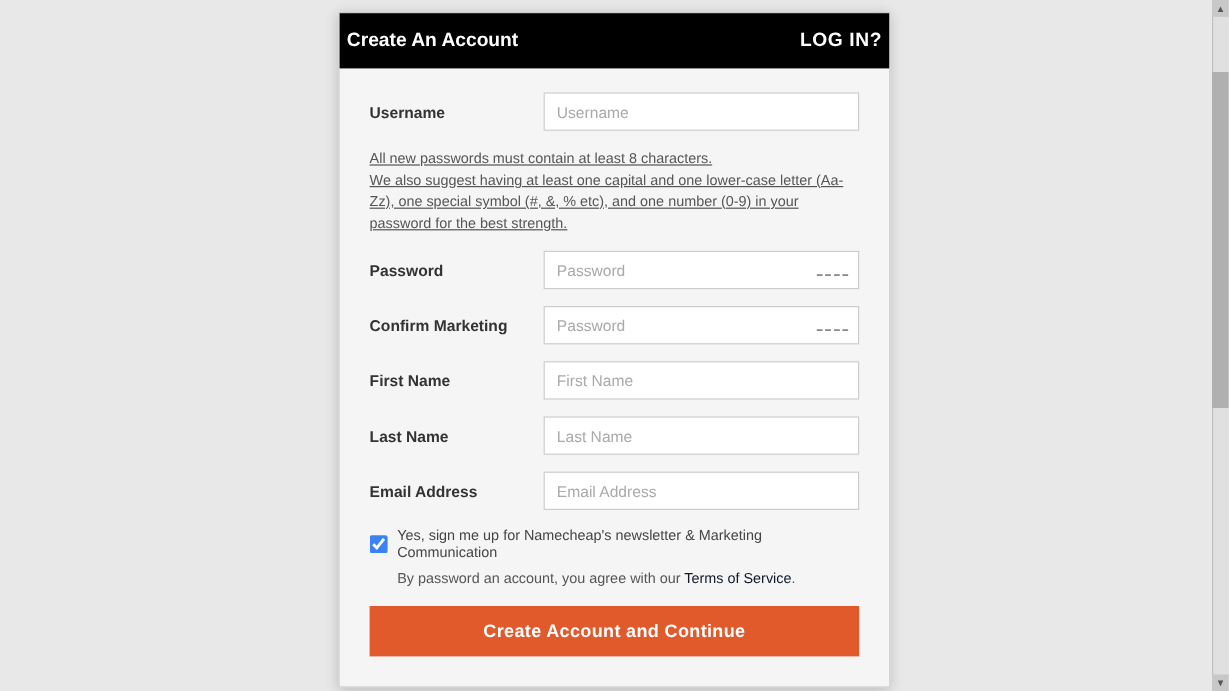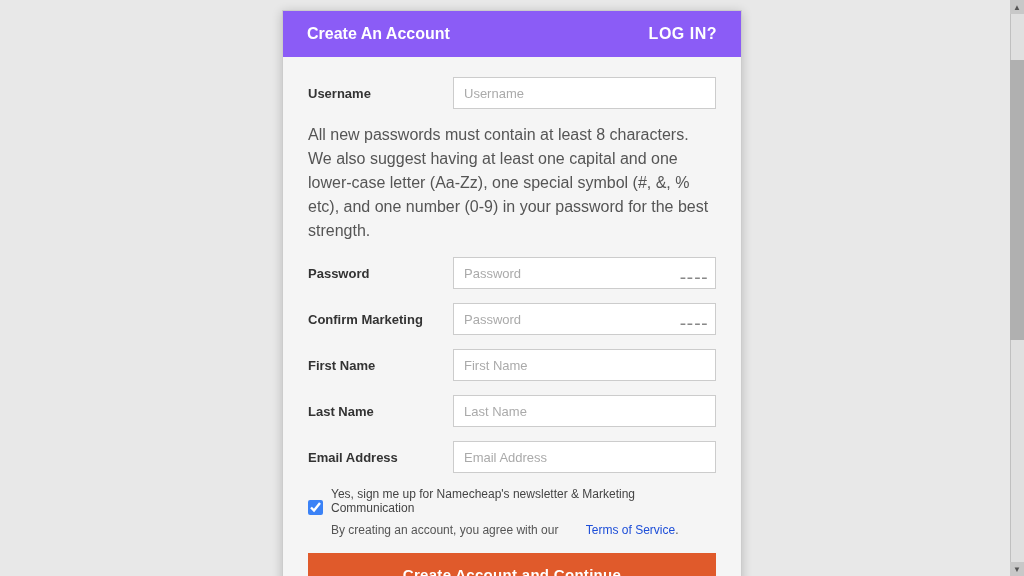--- a/index.html
+++ b/index.html
@@ -66,22 +66,22 @@
     }
 
     .modal {
       width: 460px;
       background: #f5f5f5;
       border: 1px solid #ccc;
       box-shadow: 0 2px 10px rgba(0,0,0,0.2);
     }
 
     .modal-header {
-      background: #8b5cf6;
-      padding: 14px 24px;
+      background: #000000;
+      padding: 14px 6px;
       display: flex;
       justify-content: space-between;
       align-items: center;
     }
 
     .modal-title {
       color: #ffffff;
       font-size: 16px;
       font-weight: bold;
     }
@@ -146,29 +146,30 @@
       right: 8px;
       top: 50%;
       transform: translateY(-50%);
       color: #888;
       font-size: 16px;
       cursor: pointer;
       user-select: none;
     }
 
     .password-hint {
-      font-size: 16px;
+      font-size: 12px;
       color: #555;
       line-height: 1.5;
       margin-bottom: 14px;
+      text-decoration: underline;
     }
 
     .checkbox-row {
       display: flex;
-      align-items: flex-end;
+      align-items: center;
       margin-bottom: 8px;
       margin-top: 6px;
     }
 
     .checkbox-row input[type="checkbox"] {
       width: 15px;
       height: 15px;
       margin-right: 8px;
       accent-color: #3b82f6;
       cursor: pointer;
@@ -181,24 +182,23 @@
     }
 
     .terms-text {
       font-size: 12px;
       color: #555;
       margin-bottom: 16px;
       padding-left: 23px;
     }
 
     .terms-link {
-      color: #1d4ed8;
+      color: #0f172a;
       text-decoration: none;
       cursor: pointer;
-      margin-left: 24px;
     }
 
     .submit-btn {
       display: block;
       width: 100%;
       height: 42px;
       background: #e05a2b;
       color: #ffffff;
       font-size: 15px;
       font-weight: bold;
@@ -274,19 +274,19 @@
         <input class="form-input" type="email" placeholder="Email Address" style="">
       </div>
     </div>
 
     <div class="checkbox-row">
       <input type="checkbox" id="newsletter-checkbox" checked="" style="">
       <label class="checkbox-label" for="newsletter-checkbox">Yes, sign me up for Namecheap's newsletter &amp; Marketing Communication</label>
     </div>
 
     <p class="terms-text">
-      <span>By creating an account, you agree with our </span><a class="terms-link">Terms of Service</a><span>.</span>
+      <span>By password an account, you agree with our </span><a class="terms-link">Terms of Service</a><span>.</span>
     </p>
 
     <button class="submit-btn">Create Account and Continue</button>
 
   </div>
 </div>
 
 </body></html>

